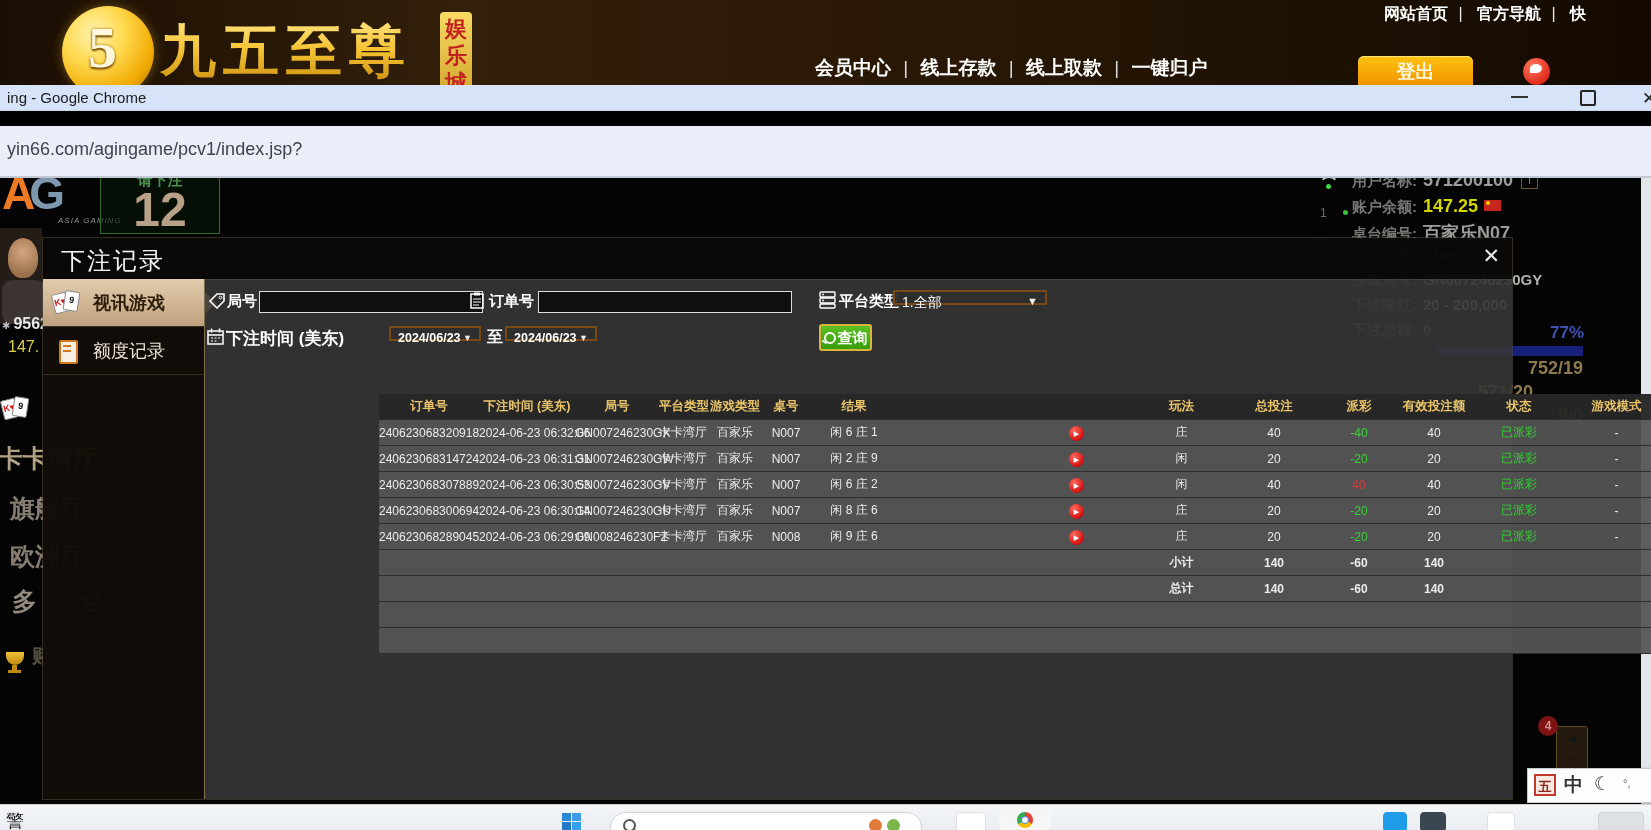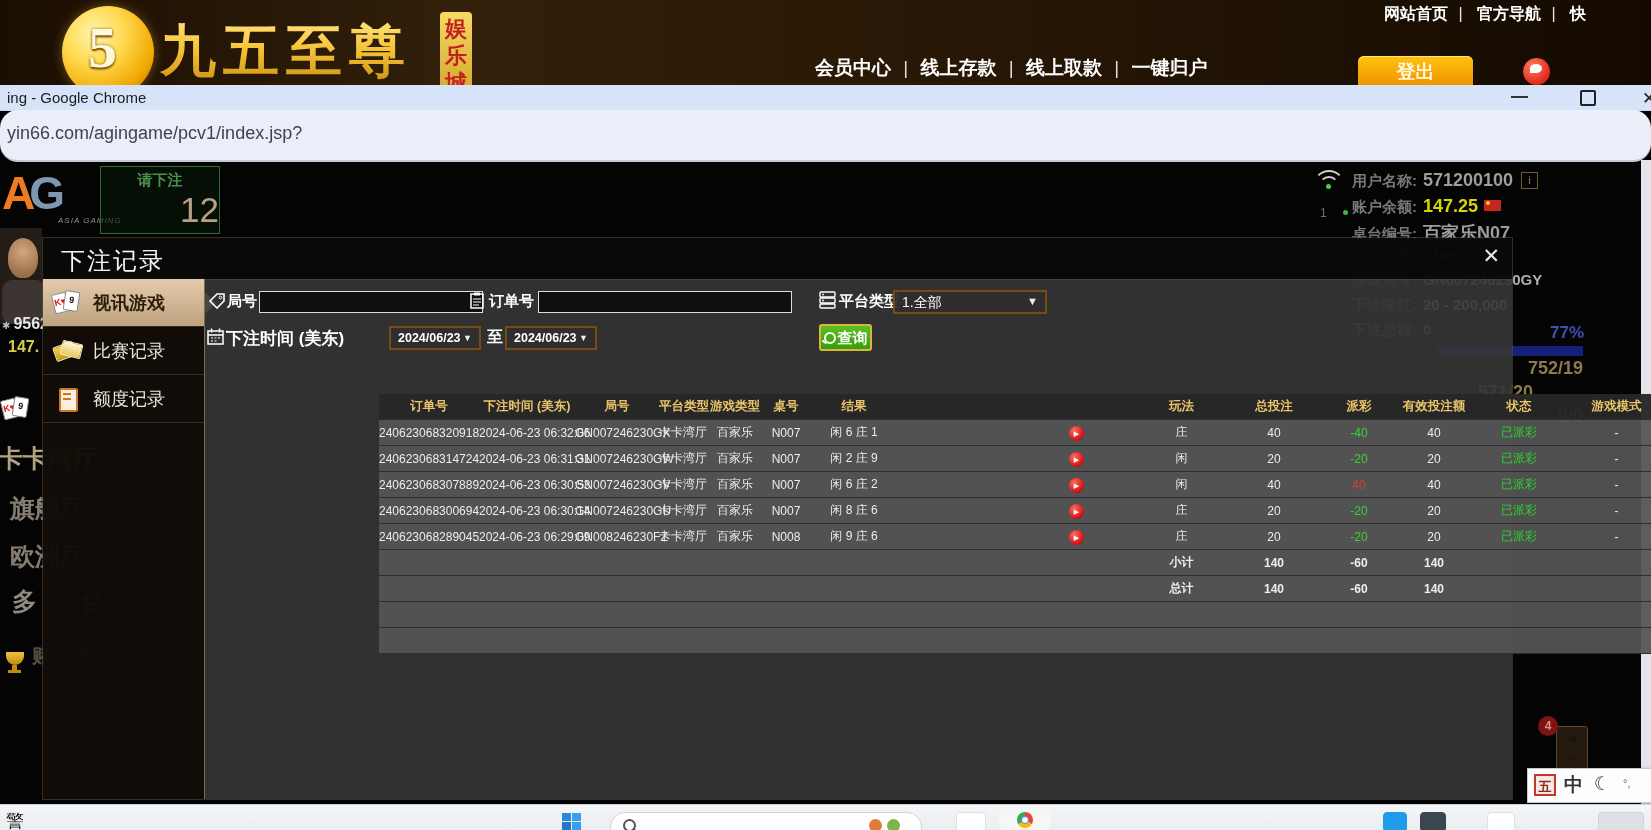--- a/index.html
+++ b/index.html
@@ -29,39 +29,39 @@
     box-shadow:inset 0 1px 0 #ffe27a;}
   .svc{left:1523px;top:58px;width:27px;height:27px;border-radius:50%;
     background:radial-gradient(circle at 35% 30%,#ff7a60,#e02a1c 70%);}
   .svc i{position:absolute;left:7px;top:6px;width:12px;height:9px;border-radius:50% 50% 50% 0;background:#fff;}
   
   .titlebar{left:0;top:85px;width:1651px;height:25px;background:#d7e3f8;border-bottom:1px solid #c7d3ea;z-index:14;}
   .titlebar .ttl{position:absolute;left:7px;top:4px;font-size:15px;color:#1c1c1c;}
   .win-min{position:absolute;left:1511px;top:96px;width:17px;height:2px;background:#333;z-index:15;}
   .win-max{position:absolute;left:1580px;top:90px;width:12px;height:12px;border:2px solid #222;border-radius:2px;z-index:15;}
   .win-close{position:absolute;left:1642px;top:88px;font-size:17px;color:#222;z-index:15;}
-  .urlbar{left:0;top:110px;width:1651px;height:50px;background:#e9eef9;border-bottom:2px solid #c3c9d4;z-index:14;border-radius:18px;}
+  .urlbar{left:0;top:126px;width:1651px;height:50px;background:#e9eef9;border-bottom:2px solid #c3c9d4;z-index:14;}
   .urlbar .url{position:absolute;left:7px;top:13px;font-size:18px;color:#3e434c;}
   
   .game{left:0;top:160px;width:1651px;height:644px;background:#040404;overflow:hidden;z-index:5;}
   .scrollstrip{left:1641px;top:160px;width:10px;height:644px;background:#e2e5ea;z-index:9;}
   .aglogo{left:2px;top:6px;}
   .aglogo .a{font-size:46px;font-weight:bold;color:#ee7a24;}
   .aglogo .g{font-size:46px;font-weight:bold;color:#7e98b0;margin-left:-6px;}
   .aglogo .sub{position:absolute;left:56px;top:50px;font-size:8px;letter-spacing:1px;color:#8d8d8d;white-space:nowrap;font-style:italic;}
   .timerbox{left:100px;top:6px;width:118px;height:66px;border:1px solid #2e6b2e;background:rgba(8,26,10,.55);text-align:center;}
   .timerbox .tl{color:#4e8f4e;font-size:15px;font-weight:bold;margin-top:4px;}
-  .timerbox .tv{color:#b9a188;font-size:35px;font-weight:normal;line-height:40px;text-align:right;}
+  .timerbox .tv{color:#b9a188;font-size:48px;font-weight:bold;line-height:40px;}
   .avatar{left:0;top:68px;width:42px;height:96px;background:#241c16;}
   .avatar:before{content:"";position:absolute;left:8px;top:10px;width:30px;height:40px;border-radius:50% 50% 45% 45%;
     background:radial-gradient(circle at 50% 35%,#d3a87f,#9a6f4c 75%);}
   .avatar:after{content:"";position:absolute;left:2px;top:52px;width:44px;height:44px;border-radius:10px;background:#3c3430;}
   .pstat1{left:2px;top:155px;color:#e8e8e8;font-size:16px;font-weight:bold;}
   .pstat1 i{font-style:normal;font-size:10px;color:#bbb;margin-right:3px;}
-  .pstat2{left:8px;top:178px;color:#d9ce4a;font-size:16px;font-weight:bold;}
+  .pstat2{left:8px;top:178px;color:#d9ce4a;font-size:16px;font-weight:normal;}
   .bgcards{left:2px;top:236px;}
   .lobby{color:#857c72;font-size:25px;font-weight:bold;white-space:nowrap;}
   .trophy-cup{left:6px;top:492px;width:18px;height:13px;border-radius:0 0 9px 9px;background:linear-gradient(#f0c23a,#c08a10);}
   .trophy-cup:after{content:"";position:absolute;left:6px;top:13px;width:5px;height:5px;background:#c08a10;}
   .trophy-cup:before{content:"";position:absolute;left:2px;top:18px;width:13px;height:3px;background:#c08a10;}
   
   .inforow{white-space:nowrap;}
   .inforow .lb{color:#787878;font-size:15px;font-weight:bold;}
   .inforow .vl{color:#9d9d9d;font-size:18px;font-weight:bold;margin-left:6px;}
   .inforow.dim .lb{color:#5a5a56;}
@@ -99,21 +99,21 @@
   .ticket.t1{left:1px;top:6px;transform:rotate(-20deg);}
   .ticket.t2{left:8px;top:4px;transform:rotate(14deg);background:linear-gradient(#fff7d8,#e9c85e);}
   .gem{position:absolute;left:3px;top:4px;width:24px;height:19px;background:linear-gradient(#ffe27a,#d99a12);
     clip-path:polygon(50% 100%,0 35%,18% 0,82% 0,100% 35%);}
   .docic{position:absolute;left:6px;top:2px;width:15px;height:20px;background:#f7efe3;border:2px solid #d07820;border-radius:2px;}
   .docic:after{content:"";position:absolute;left:2px;top:3px;width:8px;height:10px;
     background:repeating-linear-gradient(#d07820 0 2px,transparent 2px 5px);}
   .main{position:absolute;left:161px;top:41px;right:0;bottom:0;background:rgba(56,56,56,.88);border-left:1px solid #7e6e50;}
   .flabel{position:absolute;color:#fff;font-weight:bold;font-size:15px;}
   .finput{position:absolute;height:20px;background:rgba(12,12,12,.92);border:1px solid #dcdcdc;}
-  .fselect{position:absolute;height:24px;background:rgba(46,46,46,.95);border:2px solid #7a4a14;color:#fff;box-sizing:border-box;}
+  .fselect{position:absolute;height:15px;background:rgba(46,46,46,.95);border:2px solid #7a4a14;color:#fff;box-sizing:border-box;}
   .fselect .tx{position:absolute;left:7px;top:2px;font-size:14px;}
   .fselect .ar{position:absolute;right:7px;top:3px;font-size:11px;color:#eee;}
   .dsel .tx{font-size:12.5px;font-weight:bold;top:3px;}
   .btn-q{position:absolute;width:53px;height:27px;border:2px solid #d9b53e;border-radius:3px;box-sizing:border-box;
     background:linear-gradient(#5bbf21,#379e0b);color:#fff;font-size:15px;font-weight:bold;text-align:center;line-height:23px;}
   .mag{display:inline-block;width:8px;height:8px;border:2px solid #fff;border-radius:50%;position:relative;margin-right:2px;vertical-align:-1px;}
   .mag:after{content:"";position:absolute;left:-4px;top:7px;width:5px;height:2px;background:#fff;transform:rotate(35deg);}
   .ficon{position:absolute;}
   
   table.bets{position:absolute;left:174px;top:115px;width:1290px;border-collapse:collapse;table-layout:fixed;}
@@ -260,27 +260,20 @@
     <span class="dlg-title">下注记录</span>
     <span class="dlg-close">✕</span>
   </div>
   <div class="side">
     <div class="side-item active">
       <span class="sicon">
           <span class="card k">K♥</span>
           <span class="card n9">9</span>
         </span>
       <span>视讯游戏</span>
-    </div>
-    <div class="side-item">
-      <span class="sicon">
-          <span class="ticket t1"></span>
-          <span class="ticket t2"></span>
-        </span>
-      <span>比赛记录</span>
     </div>
     <div class="side-item">
       <span class="sicon">
           <span class="docic"></span>
         </span>
       <span>额度记录</span>
     </div>
   </div>
   <div class="main">
 

